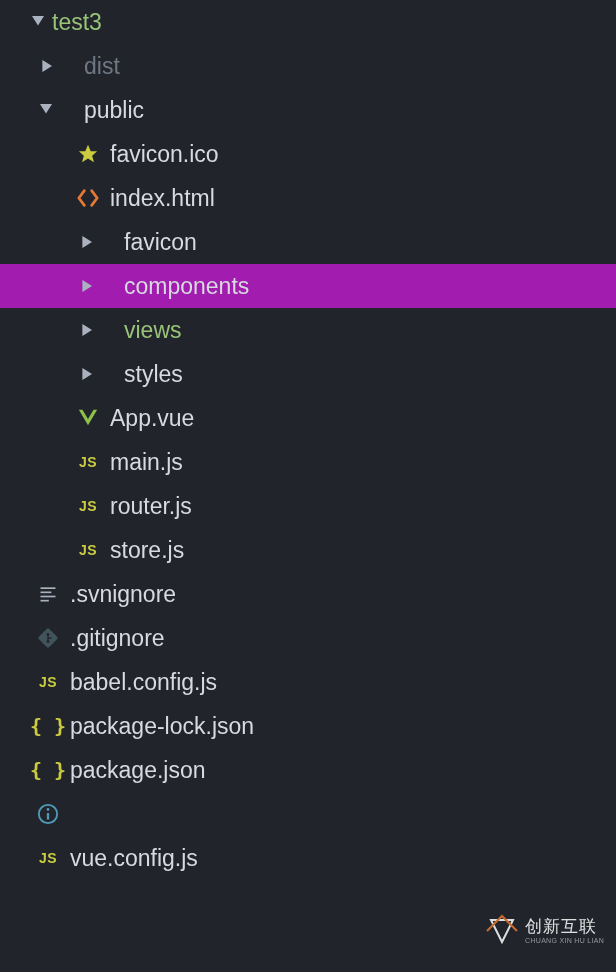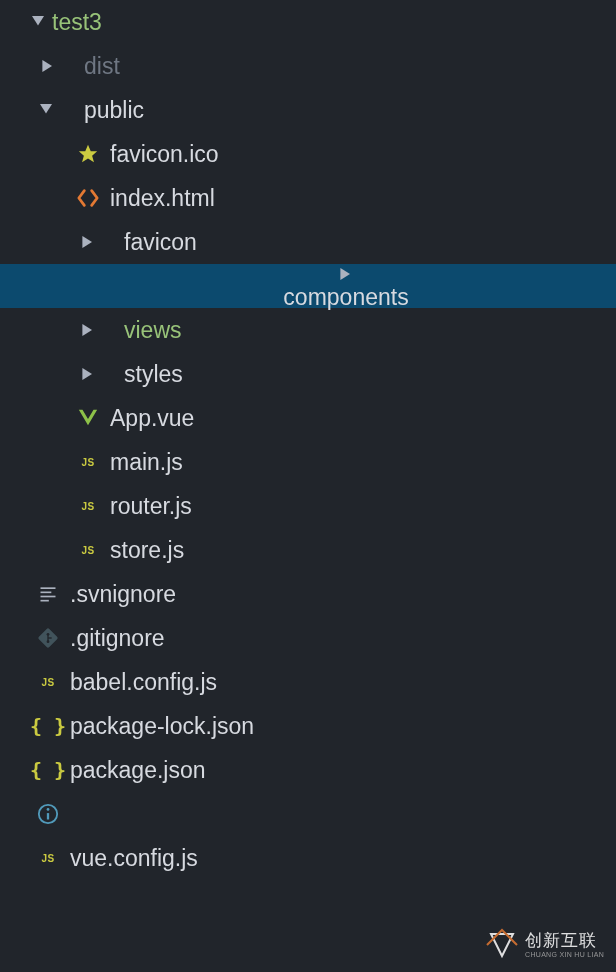--- a/index.html
+++ b/index.html
@@ -21,22 +21,21 @@
       padding-top: 0px;
     }
     .tree-row {
       display: flex;
       align-items: center;
       height: 44px;
       cursor: pointer;
       white-space: nowrap;
     }
     .tree-row.selected {
-      background: #0c4a6e;
-      flex-direction: column;
+      background: #a21caf;
     }
     .indent-0 { padding-left: 28px; }
     .indent-1 { padding-left: 36px; align-items: center; }
     .indent-2 { padding-left: 76px; }
     .chevron {
       width: 20px;
       height: 20px;
       display: flex;
       align-items: center;
       justify-content: center;
@@ -65,35 +64,35 @@
     .label {
       color: #d7dae0;
     }
     .label.green {
       color: #98c379;
     }
     .label.dim {
       color: #6f7783;
     }
     .js-badge {
-      font-size: 10px;
+      font-size: 14px;
       font-weight: 700;
       color: #cbcb41;
       font-family: Arial, sans-serif;
       letter-spacing: 0.5px;
     }
     .json-braces {
       font-size: 20px;
       font-weight: 600;
       color: #cbcb41;
       font-family: monospace;
     }
     .watermark {
       position: absolute;
-      bottom: 10px;
+      bottom: 24px;
       right: 12px;
       display: flex;
       align-items: center;
       gap: 6px;
       opacity: 0.85;
     }
     .watermark-logo {
       width: 34px;
       height: 34px;
       position: relative;

